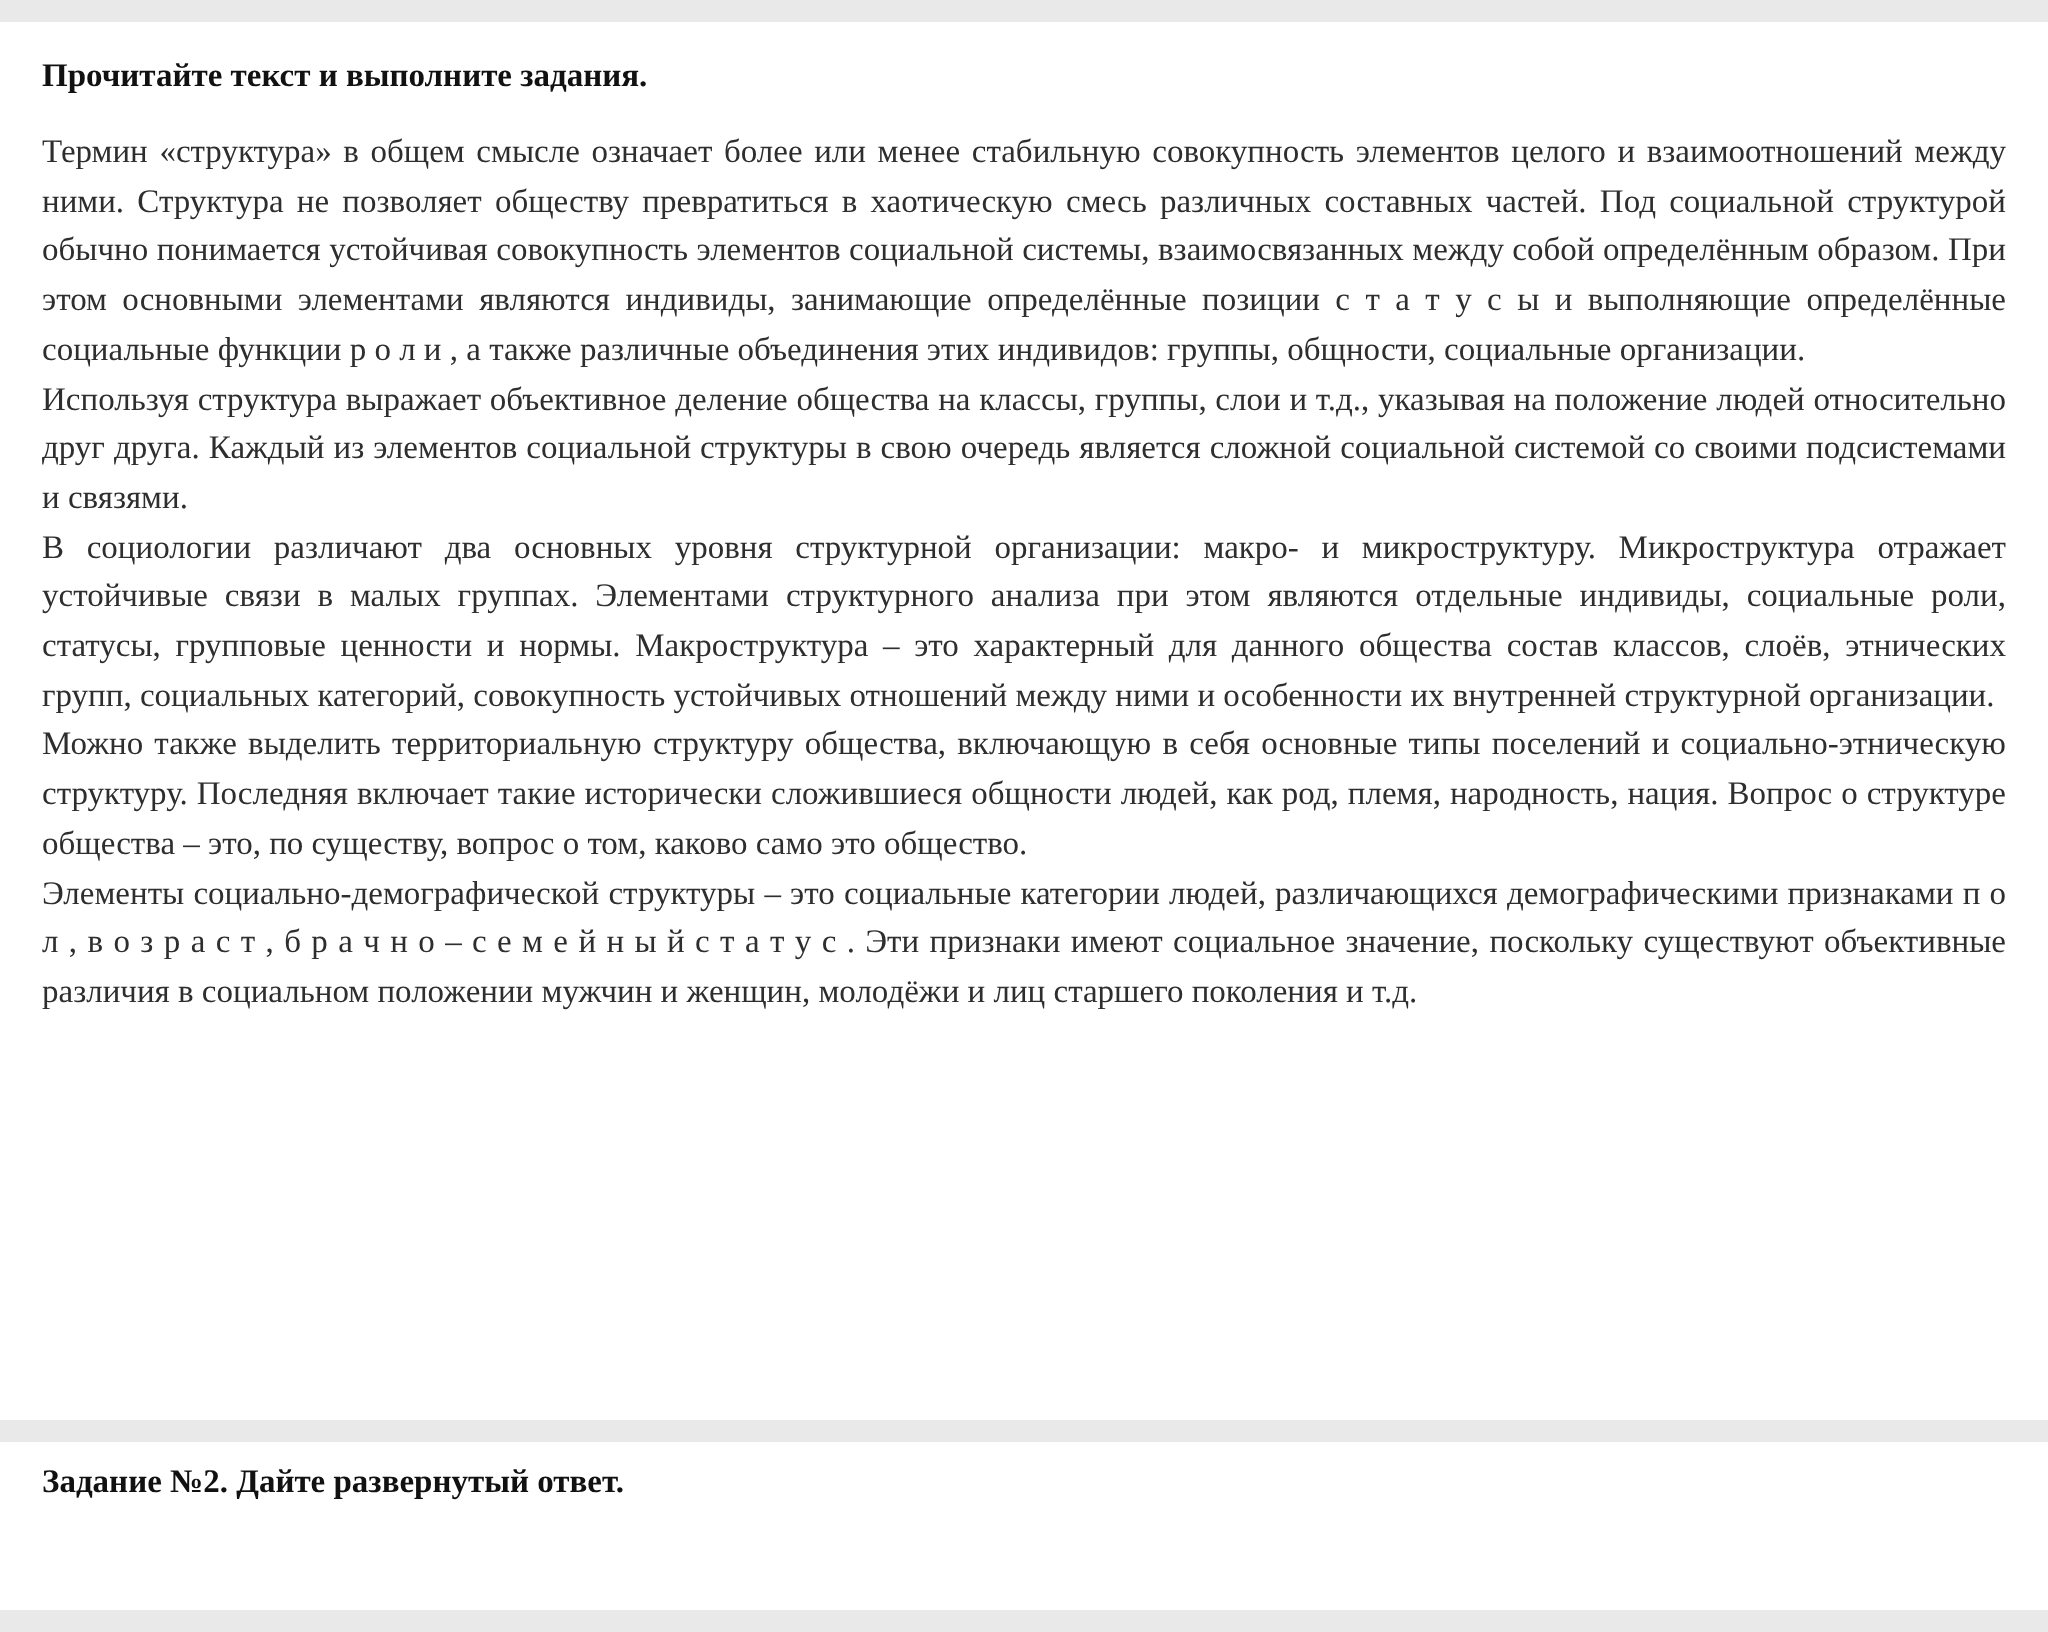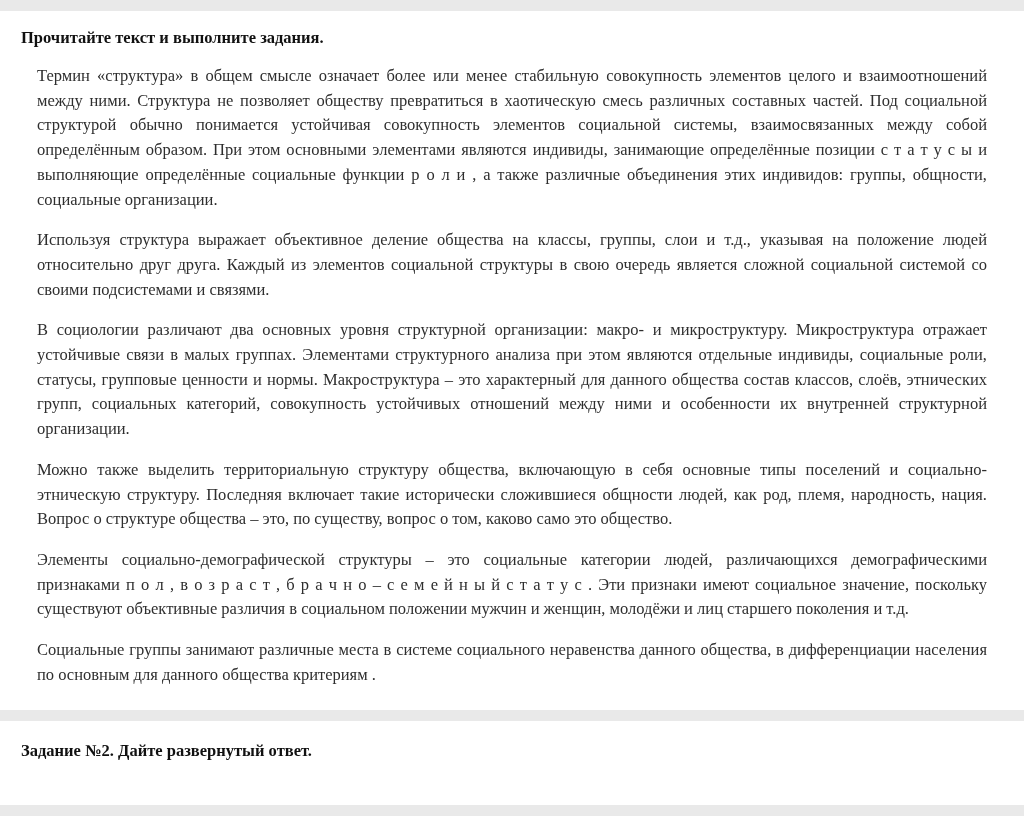--- a/index.html
+++ b/index.html
@@ -37,42 +37,41 @@
     overflow: hidden;
   }
   .heading {
     font-size: 16.5px;
     font-weight: bold;
     color: #111111;
     margin: 18px 0 0 0;
     line-height: 18px;
   }
   .section--reading .heading { margin-bottom: 17px; }
-  .section--task .heading { margin-top: 21px; margin-bottom: 19px; }
+  .section--task .heading { margin-top: 11px; margin-bottom: 19px; }
   .para {
-    margin: 16px;
+    margin: 0;
     font-size: 16.5px;
     line-height: 24.7px;
     text-align: justify;
     color: #2e2e2e;
   }
 </style>
 </head>
 <body>
 
 <div class="divider"></div>
 
 <div class="section section--reading">
   <p class="heading">Прочитайте текст и выполните задания.</p>
   <p class="para">Термин «структура» в общем смысле означает более или менее стабильную совокупность элементов целого и взаимоотношений между ними. Структура не позволяет обществу превратиться в хаотическую смесь различных составных частей. Под социальной структурой обычно понимается устойчивая совокупность элементов социальной системы, взаимосвязанных между собой определённым образом. При этом основными элементами являются индивиды, занимающие определённые позиции с т а т у с ы  и выполняющие определённые социальные функции  р о л и , а также различные объединения этих индивидов: группы, общности, социальные организации.</p>
   <p class="para">Используя структура выражает объективное деление общества на классы, группы, слои и т.д., указывая на положение людей относительно друг друга. Каждый из элементов социальной структуры в свою очередь является сложной социальной системой со своими подсистемами и связями.</p>
   <p class="para">В социологии различают два основных уровня структурной организации: макро- и микроструктуру. Микроструктура отражает устойчивые связи в малых группах. Элементами структурного анализа при этом являются отдельные индивиды, социальные роли, статусы, групповые ценности и нормы. Макроструктура – это характерный для данного общества состав классов, слоёв, этнических групп, социальных категорий, совокупность устойчивых отношений между ними и особенности их внутренней структурной организации.</p>
   <p class="para">Можно также выделить территориальную структуру общества, включающую в себя основные типы поселений  и социально-этническую структуру. Последняя включает такие исторически сложившиеся общности людей, как род, племя, народность, нация. Вопрос о структуре общества – это, по существу, вопрос о том, каково само это общество.</p>
   <p class="para">Элементы социально-демографической структуры – это социальные категории людей, различающихся демографическими признаками п о л , в о з р а с т , б р а ч н о – с е м е й н ы й  с т а т у с . Эти признаки имеют социальное значение, поскольку существуют объективные различия в социальном положении мужчин и женщин, молодёжи и лиц старшего поколения и т.д.</p>
-  <p class="para">Социальные группы занимают различные места в системе социального неравенства данного общества, в дифференциации населения по основным для данного общества критериям .</p>
 </div>
 
 <div class="divider"></div>
 
 <div class="section section--task">
   <p class="heading">Задание №2. Дайте развернутый ответ.</p>
 </div>
 
 <div class="bottom-divider"></div>
 

